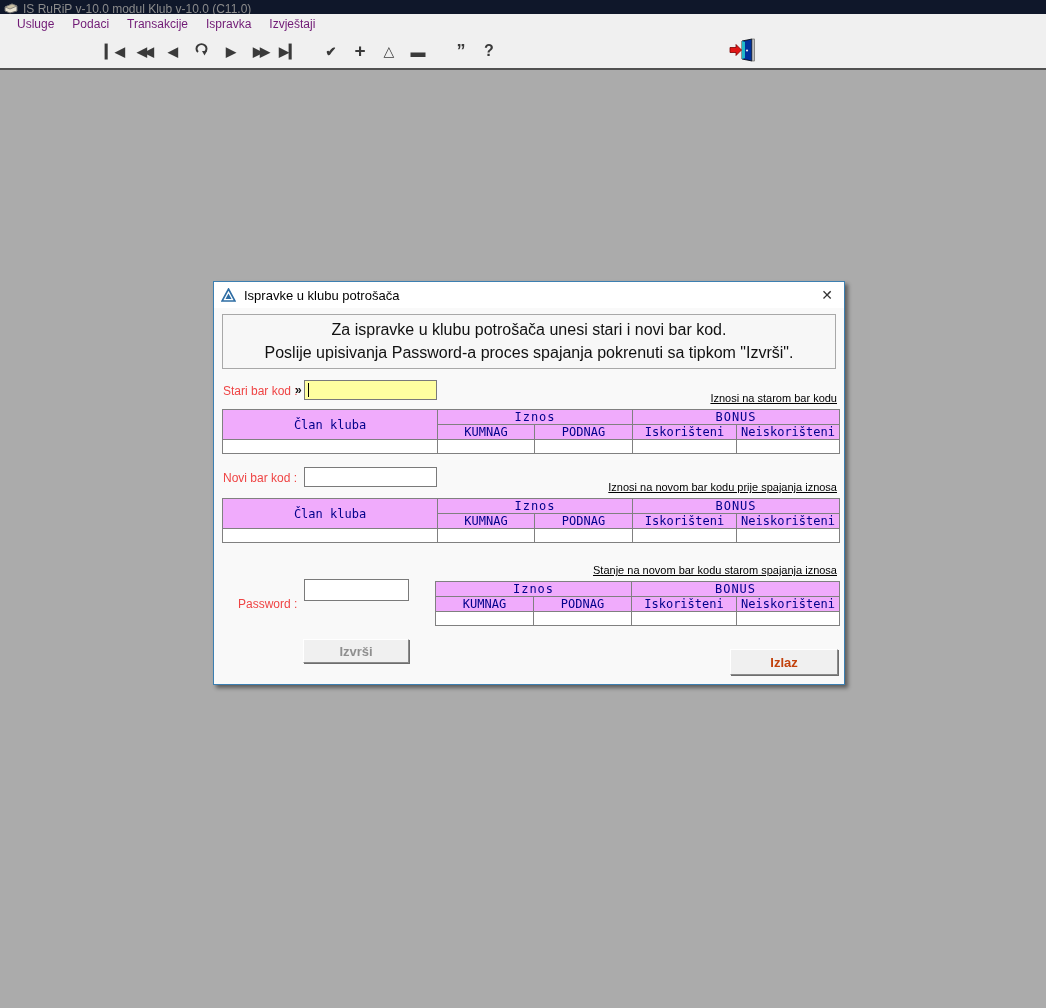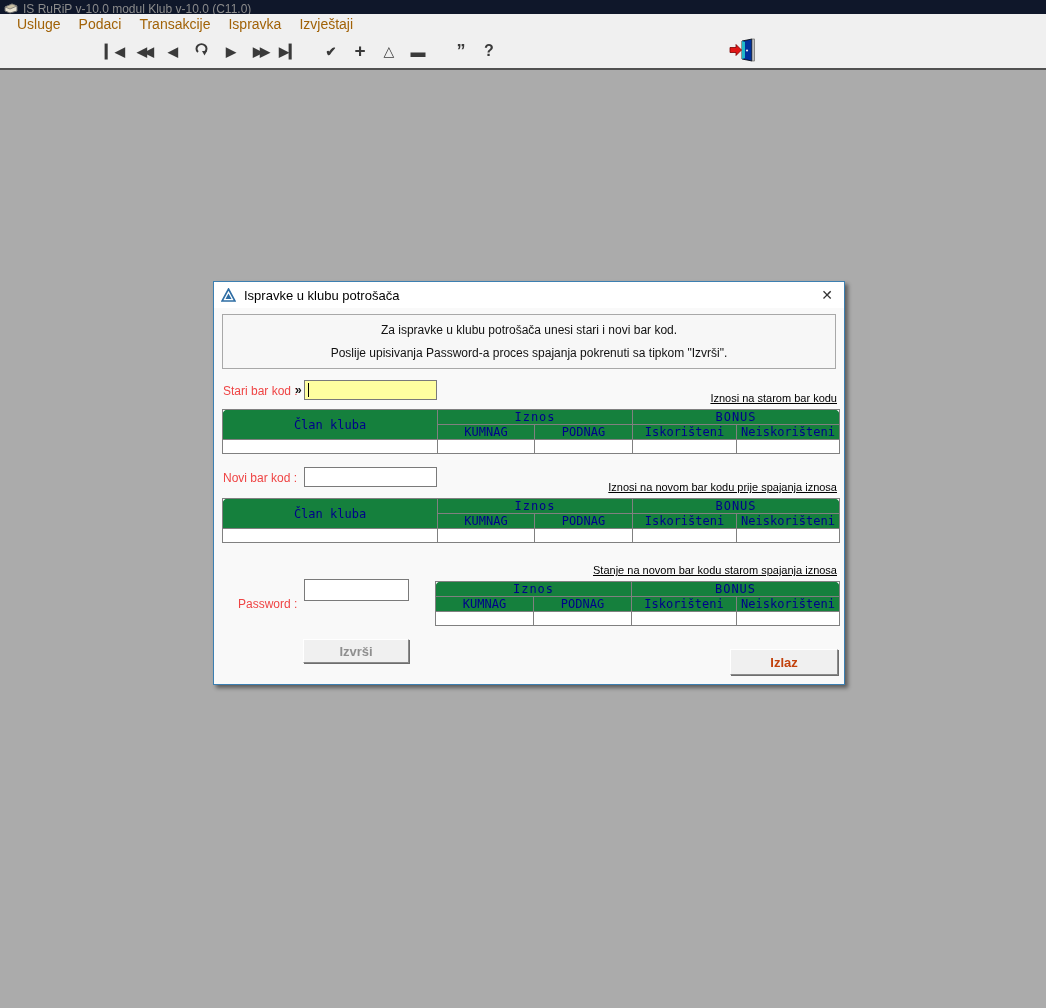--- a/index.html
+++ b/index.html
@@ -7,21 +7,21 @@
   body { font-family:"Liberation Sans", sans-serif; background:#ababab; position:relative; }
 
   
   .app-titlebar { position:absolute; left:0; top:0; width:1046px; height:14px;
     background:#0f172a; display:flex; align-items:flex-end; overflow:hidden; }
   .app-titlebar .app-icon { margin:0 5px 0 4px; display:inline-flex; }
   .app-title { font-size:12px; color:#8b8b8b; white-space:nowrap; transform:translateY(2px); }
 
   .menubar { position:absolute; left:0; top:14px; width:1046px; height:20px;
     background:#f0f0f0; display:flex; align-items:center; padding-left:8px; }
-  .menu-item { font-size:14px; color:#a16207; padding:2px 9px; cursor:default; }
+  .menu-item { font-size:12px; color:#701a75; padding:2px 9px; cursor:default; }
 
   .toolbar { position:absolute; left:0; top:34px; width:1046px; height:34px;
     background:#f0f0f0; display:flex; align-items:center; }
   .tb-sep { position:absolute; left:0; top:68px; width:1046px; height:2px; background:#515151; }
   .tbi { display:inline-block; width:22px; text-align:center; font-size:13px; color:#3a3a3a;
     margin-left:7px; cursor:default; font-weight:bold; }
   .tbi.dbl { letter-spacing:-3px; }
   .tbi.first { margin-left:104px; }
   .tbi.gapL { margin-left:20px; }
   .tbi.plus { font-size:19px; }
@@ -40,35 +40,35 @@
   .dlg-titlebar { position:absolute; left:0; top:0; width:100%; height:26px; background:#ffffff;
     display:flex; align-items:center; }
   .dlg-icon { margin:0 8px 0 7px; display:inline-flex; }
   .dlg-title { font-size:13px; color:#000; }
   .dlg-close { position:absolute; right:0; top:0; width:34px; height:26px; display:flex;
     align-items:center; justify-content:center; font-size:14px; color:#333; cursor:default; }
 
   .info-box { position:absolute; left:8px; top:32px; width:614px; height:55px;
     border:1px solid #a8a8a8; background:#f7f7f7; display:flex; flex-direction:column;
     justify-content:space-evenly; align-items:center; }
-  .info-box div { font-size:12px; color:#111; }
+  .info-box div { font-size:16px; color:#111; }
 
   .fld-label { position:absolute; font-size:12px; color:#ef4444; }
   .chev { position:absolute; font-size:12px; color:#111; font-weight:bold; }
   .txt-input { position:absolute; height:20px; border:1px solid #7a7a7a; background:#fff;
     font-size:12px; padding:0 3px; font-family:"Liberation Sans", sans-serif; }
   .txt-input.yellow { background:#ffffa0; }
   .caret { position:absolute; width:1px; height:14px; background:#000; }
 
   .lnk { position:absolute; font-size:11px; color:#000; text-decoration:underline;
     white-space:nowrap; cursor:default; }
   .lnk.r { right:7px; text-align:right; }
 
   table.grid { position:absolute; border-collapse:collapse; table-layout:fixed;
-    font-family:"DejaVu Sans Mono", monospace; font-size:12px; color:#00008b; background:#15803d;border-radius:7px; }
+    font-family:"DejaVu Sans Mono", monospace; font-size:12px; color:#00008b; background:#f0abfc; }
   table.grid td { border:1px solid #808080; text-align:center; padding:0; height:15px;
     overflow:hidden; white-space:nowrap; }
   table.grid td.grp { letter-spacing:1px; }
   table.grid tr.data td { background:#ffffff; height:14px; }
 
   .btn { position:absolute; background:#f0f0f0; border:1px solid #8a8a8a;
     border-top-color:#ffffff; border-left-color:#ffffff; box-shadow:1px 1px 0 #6e6e6e;
     display:flex; align-items:center; justify-content:center; font-size:13px; cursor:default; }
   .btn-izvrsi { left:89px; top:321px; width:106px; height:24px; color:#8f8f8f; font-weight:bold;margin-top:36px; }
   .btn-izlaz { left:516px; top:367px; width:108px; height:26px; color:#c2410c; font-weight:bold; }

